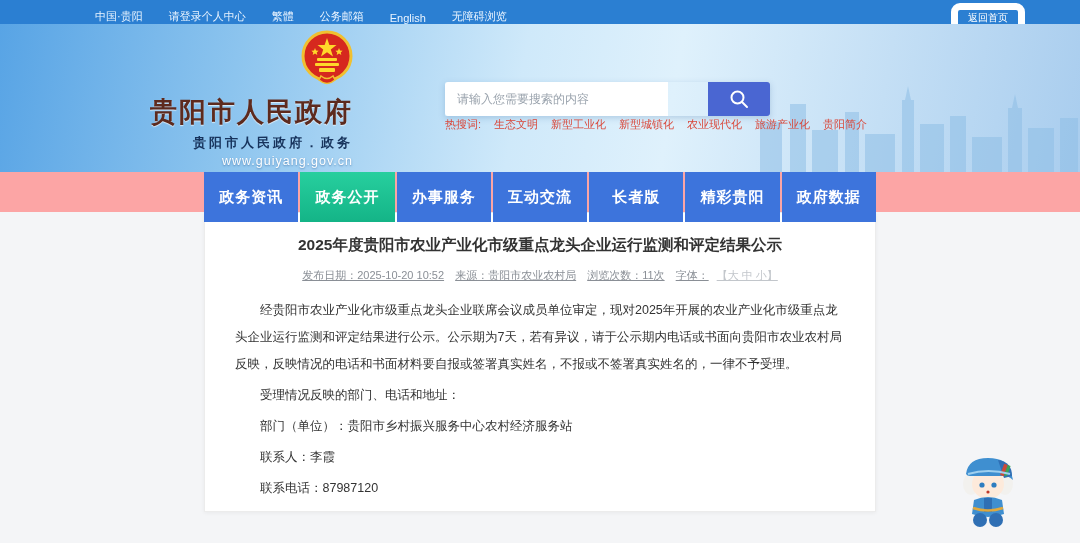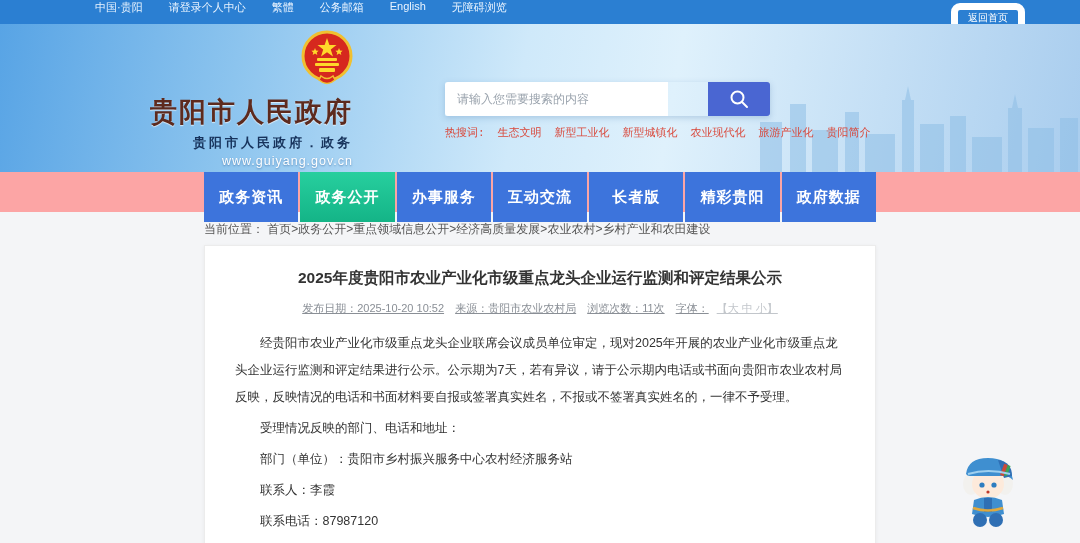--- a/index.html
+++ b/index.html
@@ -2,21 +2,21 @@
 <html><head>
 <meta charset="utf-8">
 <style>
   * { margin:0; padding:0; box-sizing:border-box; }
   html,body { width:1080px; height:543px; overflow:hidden; background:#f4f5f7;
     font-family:"Liberation Sans","DejaVu Sans",sans-serif; }
   .page { width:1080px; height:543px; position:relative; overflow:hidden; background:#f4f5f7; }
 
   
   .topbar { height:24px; background:#2b7fd2; }
-  .topbar-inner { width:890px; margin:0 auto; height:24px; display:flex; align-items:flex-start; gap:26px; position:relative; }
+  .topbar-inner { width:890px; margin:0 auto; height:24px; display:flex; align-items:flex-end; gap:26px; position:relative; }
   .topbar a-like, .top-link { color:#eaf4ff; font-size:11px; cursor:pointer; white-space:nowrap; }
   .home-pill { position:absolute; right:-40px; top:3px; border:7px solid #ffffff; border-radius:9px;
     color:#ffffff; font-size:10px; padding:1px 10px 2px; cursor:pointer; }
 
   
   .banner { height:148px; position:relative;
     background:linear-gradient(100deg,#58a4e5 0%,#8cc4ee 22%,#cfe9fa 48%,#dff1fc 62%,#a9cdee 100%); overflow:hidden; }
   .banner-inner { width:890px; margin:0 auto; height:148px; position:relative; }
   .cityscape { position:absolute; right:-90px; bottom:0; opacity:.55; }
   .logo-block { position:absolute; left:18px; top:6px; width:240px; text-align:right; }
@@ -26,21 +26,21 @@
   .site-subtitle { font-size:13px; font-weight:bold; color:#17335c; letter-spacing:3px; margin-top:4px; }
   .site-url { font-size:12.5px; color:#ffffff; letter-spacing:1px; margin-top:2px; text-shadow:0 1px 2px rgba(40,90,150,.6); }
 
   .search-block { position:absolute; left:350px; top:58px; width:325px; }
   .search-row { display:flex; height:34px; box-shadow:0 2px 6px rgba(50,100,160,.25);gap:40px; }
   .search-input { flex:1; border:none; outline:none; padding:0 12px; font-size:12px; color:#333;
     border-radius:3px 0 0 3px; background:#fff; }
   .search-input::placeholder { color:#9aa3ad; }
   .search-btn { width:62px; border:none; background:#4a66d2; border-radius:0 3px 3px 0; cursor:pointer;
     display:flex; align-items:center; justify-content:center; }
-  .hot-row { margin-top:9px; font-size:11px; display:flex; gap:13px; white-space:nowrap;font-family:Liberation Mono, monospace; }
+  .hot-row { margin-top:1px; font-size:11px; display:flex; gap:13px; white-space:nowrap; }
   .hot-label { color:#d9483b; }
   .hot-word { color:#d9483b; cursor:pointer; }
 
   
   .nav { height:40px; background:#fca5a5; }
   .nav-inner { width:672px; margin:0 auto; height:50px; display:flex; gap:2px; }
   .nav-item { flex:1; background:#3d74dc; color:#fff; font-size:15px; font-weight:bold;
     display:flex; align-items:center; justify-content:center; cursor:pointer; letter-spacing:1px; }
   .nav-item.active { background:linear-gradient(180deg,#27cf9e,#14b487); }
 
@@ -145,24 +145,20 @@
       <div class="nav-item">政务资讯</div>
       <div class="nav-item active">政务公开</div>
       <div class="nav-item">办事服务</div>
       <div class="nav-item">互动交流</div>
       <div class="nav-item">长者版</div>
       <div class="nav-item">精彩贵阳</div>
       <div class="nav-item">政府数据</div>
     </div>
   </div>
 
-  <div class="breadcrumb">
-    <span>当前位置：</span>
-    <span class="crumb-path">首页&gt;政务公开&gt;重点领域信息公开&gt;经济高质量发展&gt;农业农村&gt;乡村产业和农田建设</span>
-  </div>
 
   <div class="card">
     <div class="article-title">2025年度贵阳市农业产业化市级重点龙头企业运行监测和评定结果公示</div>
 
     <div class="article-meta">
       <span>发布日期：2025-10-20 10:52</span>
       <span>来源：贵阳市农业农村局</span>
       <span>浏览次数：11次</span>
       <span>字体：</span><span class="meta-font-sizes">【大 中 小】</span>
     </div>

